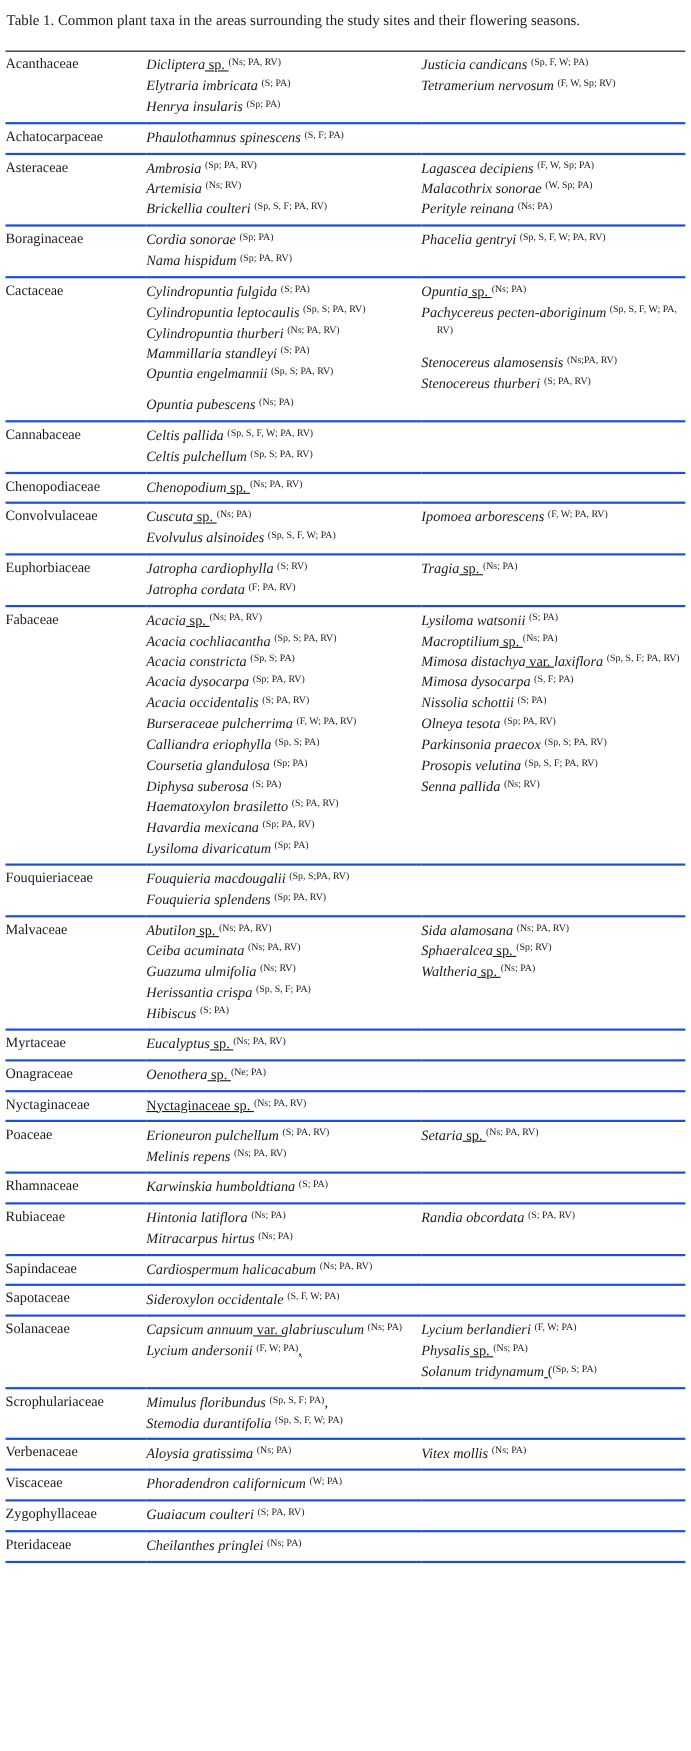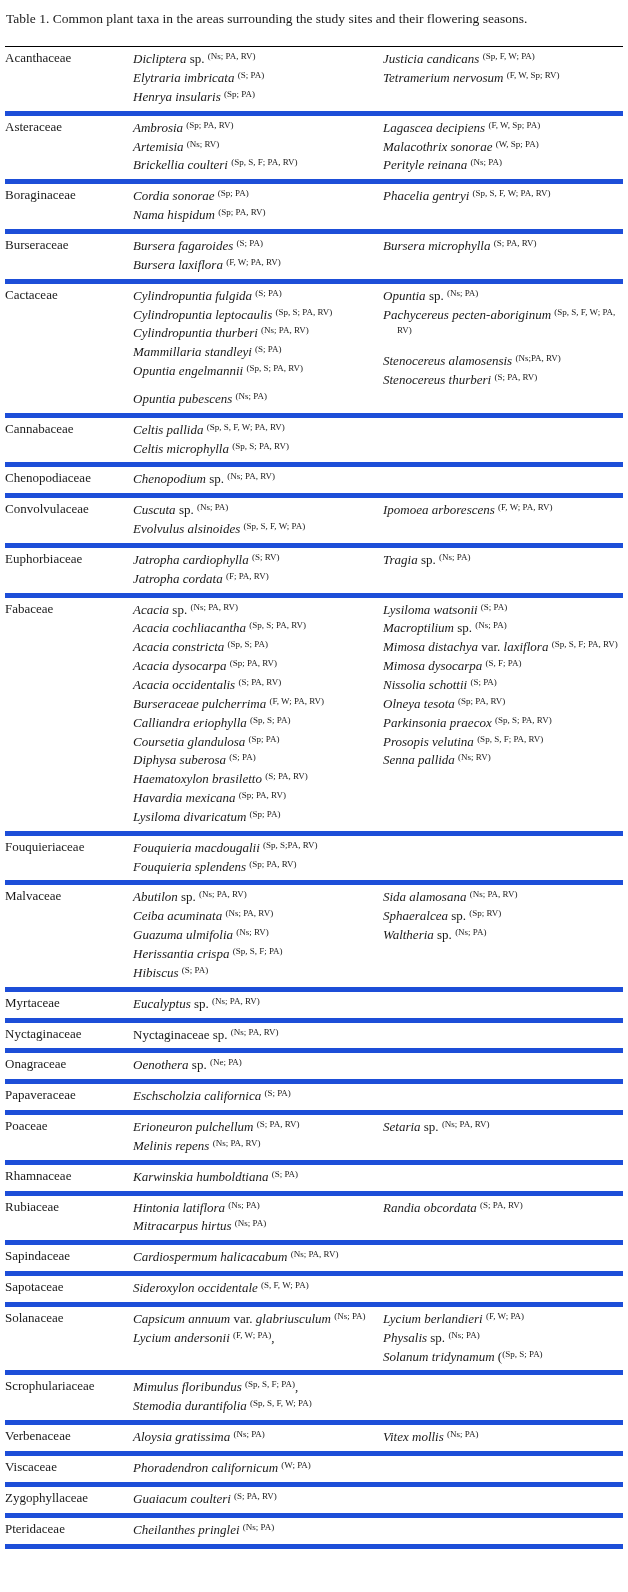--- a/index.html
+++ b/index.html
@@ -14,36 +14,36 @@
     margin: 2px 0 18px 1px;
     font-size: 13.5px;
     line-height: 1.35;
   }
   table.taxa {
     border-collapse: collapse;
     width: 100%;
     border-top: 1.5px solid #000;
     border-bottom: 1.5px solid #000;
   }
-  table.taxa tr { border-bottom: 5px solid #1d4ed8; }
+  table.taxa tr { border-bottom: 2px solid #1d4ed8; }
   table.taxa td {
     vertical-align: top;
     padding: 3px 2px 4px 0;
   }
   td.fam { width: 126px; padding-left: 5px; }
   td.spcol1 { width: 248px; }
   td.spcol2 { width: auto; }
   .sp {
     padding-left: 14px;
     text-indent: -14px;
     line-height: 1.45;
   }
   .sp.gap { margin-top: 9px; }
   .it { font-style: italic; }
-  .rm { font-style: normal; }
+  .rm { font-style: normal; text-decoration: underline; }
   .sup {
     font-size: 9px;
     vertical-align: 4px;
     line-height: 0;
     white-space: normal;
   }
 </style>
 </head>
 <body>
 
@@ -58,50 +58,47 @@
             <div class="sp"><span class="it">Dicliptera</span><span class="rm"> sp. </span><span class="sup">(Ns; PA, RV)</span></div>
             <div class="sp"><span class="it">Elytraria imbricata </span><span class="sup">(S; PA)</span></div>
             <div class="sp"><span class="it">Henrya insularis </span><span class="sup">(Sp; PA)</span></div>
           </td>
           <td class="spcol2">
             <div class="sp"><span class="it">Justicia candicans </span><span class="sup">(Sp, F, W; PA)</span></div>
             <div class="sp"><span class="it">Tetramerium nervosum </span><span class="sup">(F, W, Sp; RV)</span></div>
           </td>
         </tr>
         <tr>
+          <td class="fam">Achatocarpaceae</td>
+          <td class="spcol1">
+            <div class="sp"><span class="it">Phaulothamnus spinescens </span><span class="sup">(S, F; PA)</span></div>
+          </td>
+          <td class="spcol2"></td>
+        </tr>
+        <tr>
           <td class="fam">Asteraceae</td>
           <td class="spcol1">
             <div class="sp"><span class="it">Ambrosia </span><span class="sup">(Sp; PA, RV)</span></div>
             <div class="sp"><span class="it">Artemisia </span><span class="sup">(Ns; RV)</span></div>
             <div class="sp"><span class="it">Brickellia coulteri </span><span class="sup">(Sp, S, F; PA, RV)</span></div>
           </td>
           <td class="spcol2">
             <div class="sp"><span class="it">Lagascea decipiens </span><span class="sup">(F, W, Sp; PA)</span></div>
             <div class="sp"><span class="it">Malacothrix sonorae </span><span class="sup">(W, Sp; PA)</span></div>
             <div class="sp"><span class="it">Perityle reinana </span><span class="sup">(Ns; PA)</span></div>
           </td>
         </tr>
         <tr>
           <td class="fam">Boraginaceae</td>
           <td class="spcol1">
             <div class="sp"><span class="it">Cordia sonorae </span><span class="sup">(Sp; PA)</span></div>
             <div class="sp"><span class="it">Nama hispidum </span><span class="sup">(Sp; PA, RV)</span></div>
           </td>
           <td class="spcol2">
             <div class="sp"><span class="it">Phacelia gentryi </span><span class="sup">(Sp, S, F, W; PA, RV)</span></div>
-          </td>
-        </tr>
-        <tr>
-          <td class="fam">Burseraceae</td>
-          <td class="spcol1">
-            <div class="sp"><span class="it">Bursera fagaroides </span><span class="sup">(S; PA)</span></div>
-            <div class="sp"><span class="it">Bursera laxiflora </span><span class="sup">(F, W; PA, RV)</span></div>
-          </td>
-          <td class="spcol2">
-            <div class="sp"><span class="it">Bursera microphylla </span><span class="sup">(S; PA, RV)</span></div>
           </td>
         </tr>
         <tr>
           <td class="fam">Cactaceae</td>
           <td class="spcol1">
             <div class="sp"><span class="it">Cylindropuntia fulgida </span><span class="sup">(S; PA)</span></div>
             <div class="sp"><span class="it">Cylindropuntia leptocaulis </span><span class="sup">(Sp, S; PA, RV)</span></div>
             <div class="sp"><span class="it">Cylindropuntia thurberi </span><span class="sup">(Ns; PA, RV)</span></div>
             <div class="sp"><span class="it">Mammillaria standleyi </span><span class="sup">(S; PA)</span></div>
             <div class="sp"><span class="it">Opuntia engelmannii </span><span class="sup">(Sp, S; PA, RV)</span></div>
@@ -111,21 +108,21 @@
             <div class="sp"><span class="it">Opuntia</span><span class="rm"> sp. </span><span class="sup">(Ns; PA)</span></div>
             <div class="sp"><span class="it">Pachycereus pecten-aboriginum </span><span class="sup">(Sp, S, F, W; PA, RV)</span></div>
             <div class="sp gap"><span class="it">Stenocereus alamosensis </span><span class="sup">(Ns;PA, RV)</span></div>
             <div class="sp"><span class="it">Stenocereus thurberi </span><span class="sup">(S; PA, RV)</span></div>
           </td>
         </tr>
         <tr>
           <td class="fam">Cannabaceae</td>
           <td class="spcol1">
             <div class="sp"><span class="it">Celtis pallida </span><span class="sup">(Sp, S, F, W; PA, RV)</span></div>
-            <div class="sp"><span class="it">Celtis microphylla </span><span class="sup">(Sp, S; PA, RV)</span></div>
+            <div class="sp"><span class="it">Celtis pulchellum </span><span class="sup">(Sp, S; PA, RV)</span></div>
           </td>
           <td class="spcol2"></td>
         </tr>
         <tr>
           <td class="fam">Chenopodiaceae</td>
           <td class="spcol1">
             <div class="sp"><span class="it">Chenopodium</span><span class="rm"> sp. </span><span class="sup">(Ns; PA, RV)</span></div>
           </td>
           <td class="spcol2"></td>
         </tr>
@@ -201,37 +198,30 @@
           </td>
         </tr>
         <tr>
           <td class="fam">Myrtaceae</td>
           <td class="spcol1">
             <div class="sp"><span class="it">Eucalyptus</span><span class="rm"> sp. </span><span class="sup">(Ns; PA, RV)</span></div>
           </td>
           <td class="spcol2"></td>
         </tr>
         <tr>
+          <td class="fam">Onagraceae</td>
+          <td class="spcol1">
+            <div class="sp"><span class="it">Oenothera</span><span class="rm"> sp. </span><span class="sup">(Ne; PA)</span></div>
+          </td>
+          <td class="spcol2"></td>
+        </tr>
+        <tr>
           <td class="fam">Nyctaginaceae</td>
           <td class="spcol1">
             <div class="sp"><span class="rm">Nyctaginaceae sp. </span><span class="sup">(Ns; PA, RV)</span></div>
-          </td>
-          <td class="spcol2"></td>
-        </tr>
-        <tr>
-          <td class="fam">Onagraceae</td>
-          <td class="spcol1">
-            <div class="sp"><span class="it">Oenothera</span><span class="rm"> sp. </span><span class="sup">(Ne; PA)</span></div>
-          </td>
-          <td class="spcol2"></td>
-        </tr>
-        <tr>
-          <td class="fam">Papaveraceae</td>
-          <td class="spcol1">
-            <div class="sp"><span class="it">Eschscholzia californica </span><span class="sup">(S; PA)</span></div>
           </td>
           <td class="spcol2"></td>
         </tr>
         <tr>
           <td class="fam">Poaceae</td>
           <td class="spcol1">
             <div class="sp"><span class="it">Erioneuron pulchellum </span><span class="sup">(S; PA, RV)</span></div>
             <div class="sp"><span class="it">Melinis repens </span><span class="sup">(Ns; PA, RV)</span></div>
           </td>
           <td class="spcol2">

